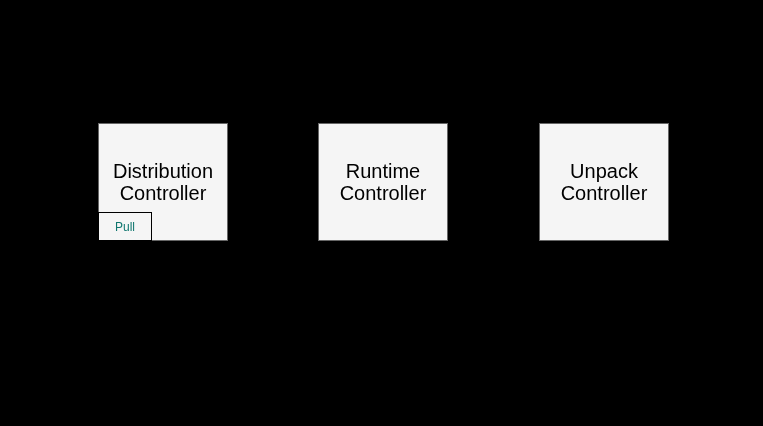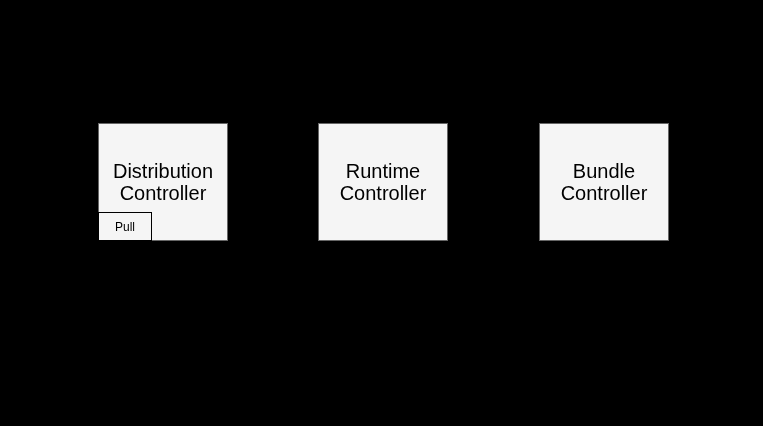--- a/index.html
+++ b/index.html
@@ -43,21 +43,21 @@
     bottom: -1px;
     height: 29px;
     box-sizing: border-box;
     background: #F5F5F5;
     border: 1px solid #000000;
     display: flex;
     align-items: center;
     justify-content: center;
   }
   .sub-node-label {
-    color: #000000;
+    color: #0f766e;
     font-size: 12px;
     text-align: center;
   }
   .sub-pull   { width: 54px; }
   .sub-unpack { width: 63px; }
 </style>
 </head>
 <body>
 
 <div class="canvas">
@@ -67,16 +67,16 @@
     <div class="sub-node sub-pull">
       <span class="sub-node-label">Pull</span>
     </div>
   </div>
 
   <div class="node node-bundle">
     <span class="node-label">Runtime Controller</span>
   </div>
 
   <div class="node node-runtime">
-    <span class="node-label">Bundle Controller</span>
+    <span class="node-label">Unpack Controller</span>
   </div>
 
 </div>
 
 </body></html>

